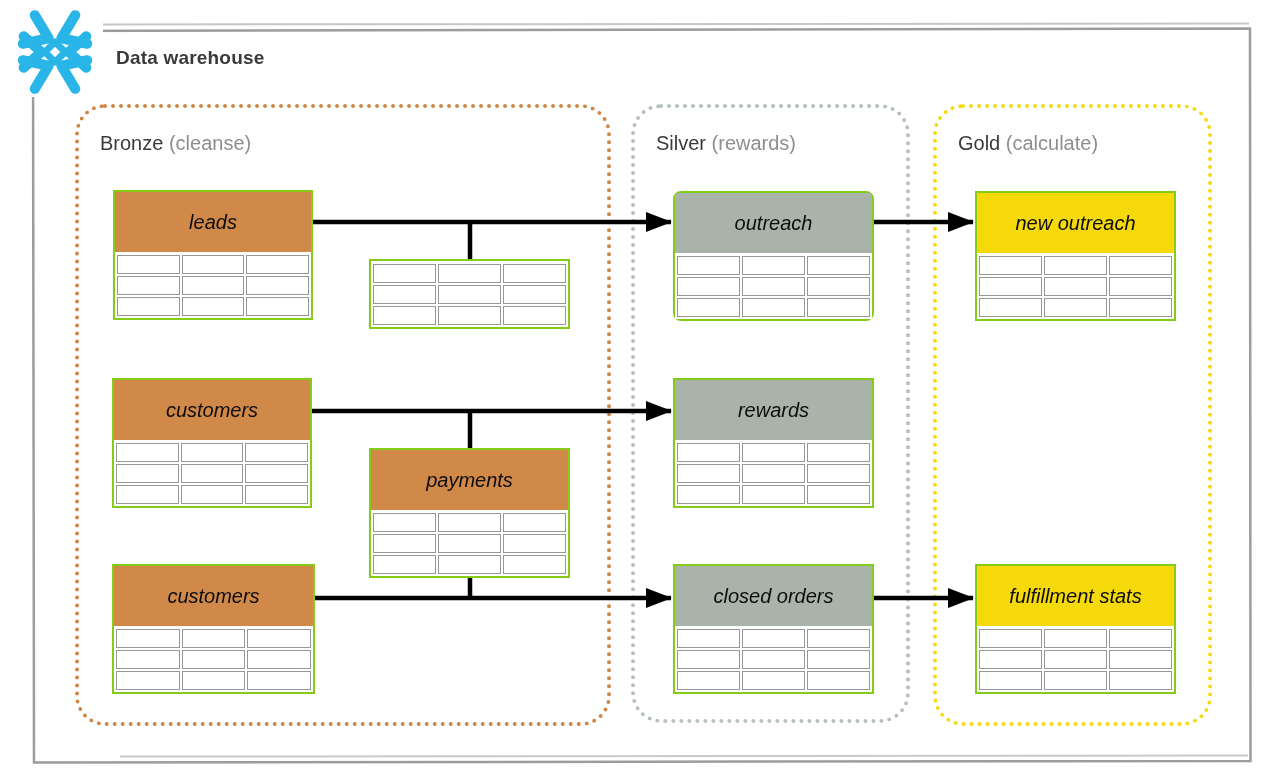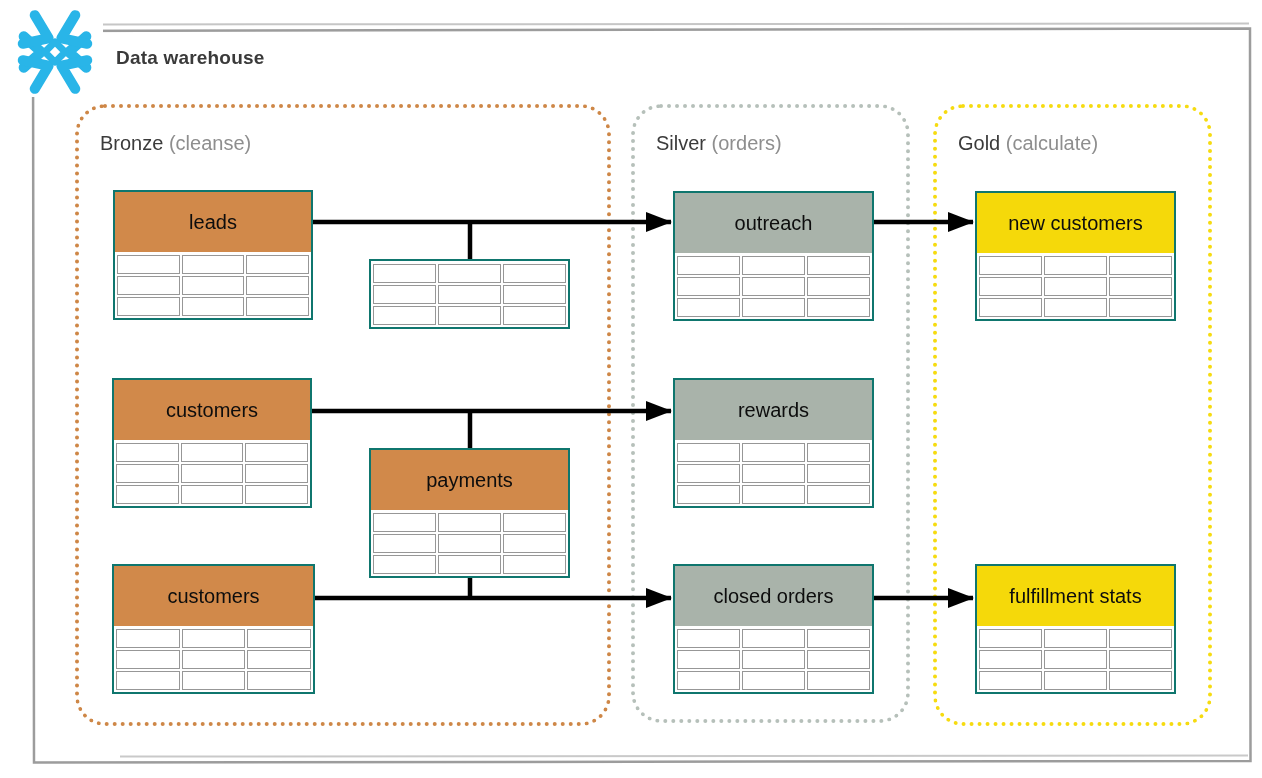--- a/index.html
+++ b/index.html
@@ -10,21 +10,21 @@
   .layer{position:absolute;left:0;top:0;width:1262px;height:778px;pointer-events:none;}
   .frame-layer{z-index:0;}
   .logo-block{position:absolute;left:0;top:0;width:103px;height:97px;background:#ffffff;z-index:2;}
   .logo-svg{position:absolute;left:9px;top:7px;}
   .title{position:absolute;left:116px;top:47px;font-size:19px;font-weight:bold;color:#3a3a3a;z-index:5;letter-spacing:.2px;}
   .zone{position:absolute;border:4px dotted #999;border-radius:30px;z-index:3;box-sizing:border-box;}
   .zone-label{position:absolute;left:21px;top:24px;font-size:20px;color:#3b3b3b;white-space:nowrap;}
   .zone-sublabel{font-size:20px;color:#8e8e8e;}
   .edges-layer{z-index:4;}
   .tables-layer{position:absolute;left:0;top:0;z-index:5;}
-  .tbl{position:absolute;border:2px solid #0f766e;background:#404040;box-sizing:border-box;}
+  .tbl{position:absolute;border:2px solid #84cc16;background:#404040;box-sizing:border-box;font-style:italic;}
   .tbl-header{height:60px;display:flex;align-items:center;justify-content:center;}
   .tbl-label{font-size:20px;color:#0d0d0d;}
   .tbl-body{display:grid;grid-template-columns:repeat(3,1fr);gap:2px;padding:3px 2px 2px 2px;background:#ffffff;}
   .cell{height:17px;border:1.5px solid #979797;background:#ffffff;box-sizing:content-box;}
 </style>
 </head>
 <body>
 
 <div class="canvas">
 
@@ -47,21 +47,21 @@
       <path d="M50 37 L61 48 L50 59 L39 48 Z" fill="none" stroke="#29B5E8" stroke-width="7.5" stroke-linejoin="round"></path>
     </svg>
   </div>
 
   <div class="title">Data warehouse</div>
 
   <div class="zone" id="zone-bronze" style="left: 75px; top: 104px; width: 536px; height: 622px; border-color: rgb(206, 135, 71);">
     <div class="zone-label"><span>Bronze</span> <span class="zone-sublabel">(cleanse)</span></div>
   </div>
   <div class="zone" id="zone-silver" style="left: 631px; top: 104px; width: 279px; height: 619px; border-color: rgb(182, 192, 186);">
-    <div class="zone-label"><span>Silver</span> <span class="zone-sublabel">(orders)</span></div>
+    <div class="zone-label"><span>Silver</span> <span class="zone-sublabel">(rewards)</span></div>
   </div>
   <div class="zone" id="zone-gold" style="left: 933px; top: 104px; width: 279px; height: 622px; border-color: rgb(246, 219, 16);">
     <div class="zone-label"><span>Gold</span> <span class="zone-sublabel">(calculate)</span></div>
   </div>
 
   <svg class="layer edges-layer" viewBox="0 0 1262 778">
     <defs>
       <marker id="ah" markerUnits="userSpaceOnUse" markerWidth="26" markerHeight="20" refX="25" refY="10" orient="auto">
         <path d="M0 0 L26 10 L0 20 Z" fill="#000000"></path>
       </marker>
@@ -149,21 +149,21 @@
           <div class="cell"></div>
           <div class="cell"></div>
           <div class="cell"></div>
           <div class="cell"></div>
           <div class="cell"></div>
           <div class="cell"></div>
           <div class="cell"></div>
           <div class="cell"></div>
         </div>
   </div>
-      <div class="tbl" style="left: 673px; top: 191px; width: 201px;">
+      <div class="tbl" style="left: 673px; top: 191px; width: 201px; border-radius: 8px;">
     <div class="tbl-header" style="background: rgb(169, 179, 170);">
       <span class="tbl-label">outreach</span>
     </div>
     <div class="tbl-body">
           <div class="cell"></div>
           <div class="cell"></div>
           <div class="cell"></div>
           <div class="cell"></div>
           <div class="cell"></div>
           <div class="cell"></div>
@@ -199,21 +199,21 @@
           <div class="cell"></div>
           <div class="cell"></div>
           <div class="cell"></div>
           <div class="cell"></div>
           <div class="cell"></div>
           <div class="cell"></div>
         </div>
   </div>
       <div class="tbl" style="left: 975px; top: 191px; width: 201px;">
     <div class="tbl-header" style="background: rgb(245, 217, 10);">
-      <span class="tbl-label">new customers</span>
+      <span class="tbl-label">new outreach</span>
     </div>
     <div class="tbl-body">
           <div class="cell"></div>
           <div class="cell"></div>
           <div class="cell"></div>
           <div class="cell"></div>
           <div class="cell"></div>
           <div class="cell"></div>
           <div class="cell"></div>
           <div class="cell"></div>

